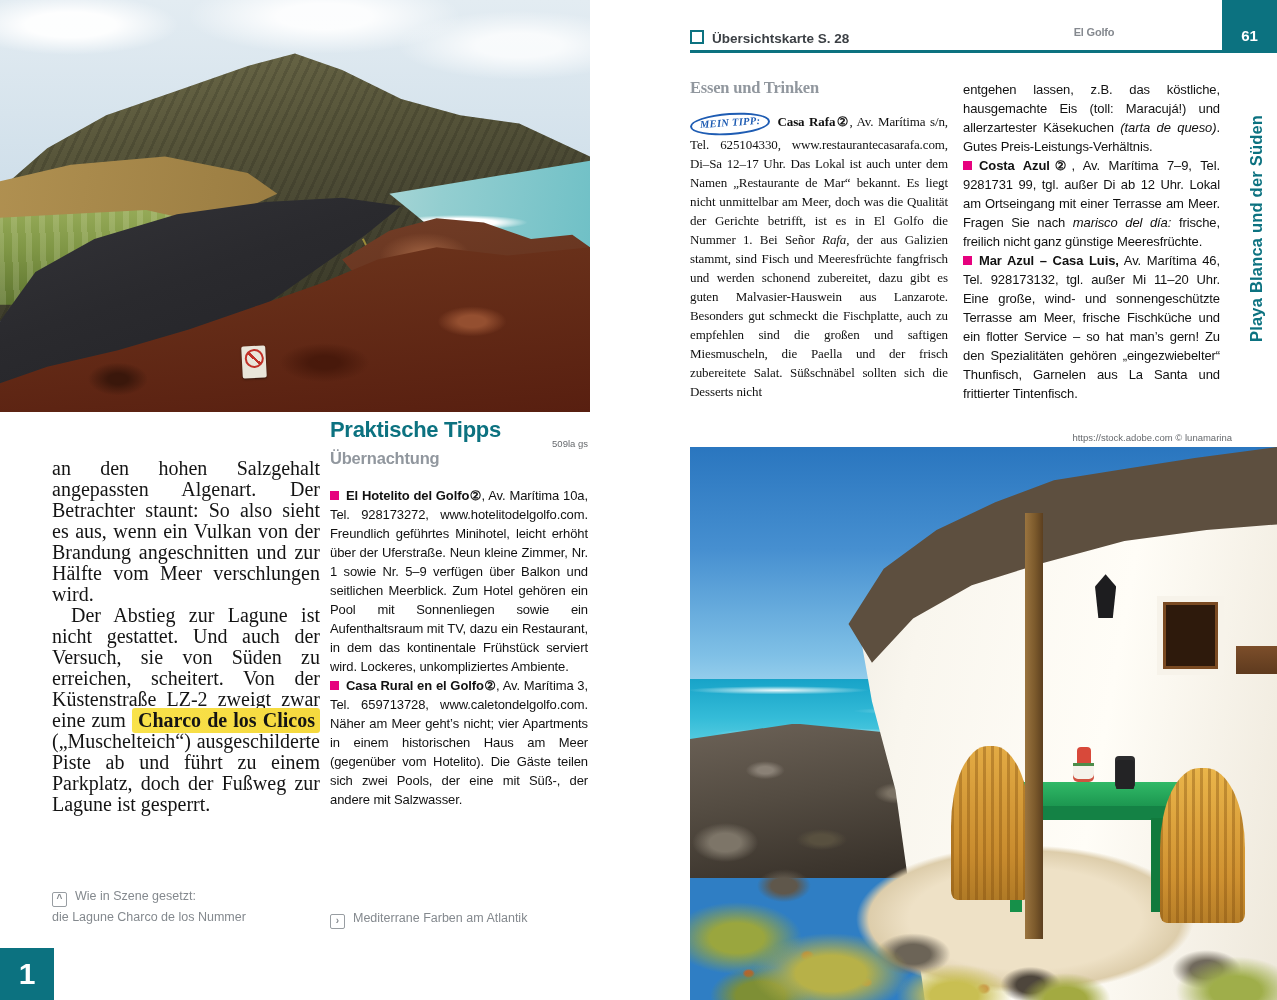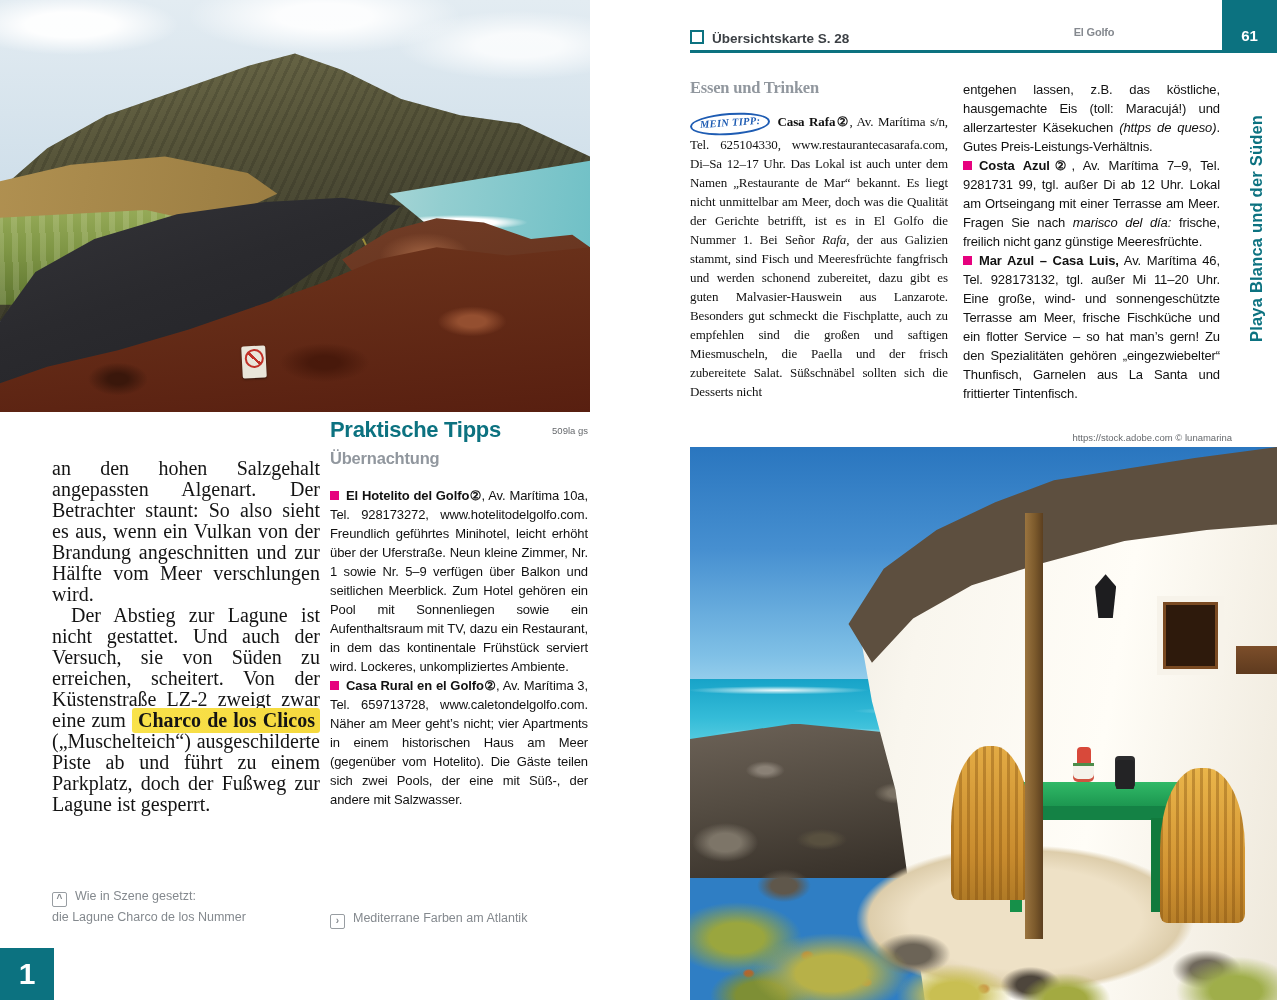--- a/index.html
+++ b/index.html
@@ -36,21 +36,21 @@
   .stamp{display:inline-block;border:2px solid #1e5cb3;border-radius:50%;color:#1e5cb3;font-style:italic;font-weight:bold;
          font-size:10.5px;line-height:1;padding:3px 8px 4px 8px;margin-right:7px;transform:rotate(-4deg);letter-spacing:.3px;}
 
   
   .cap{color:#84898e;font-size:12.5px;line-height:21px;}
   .cap-left{left:52px;top:886px;width:265px;}
   .cap-mid{left:330px;top:908px;width:258px;}
   .capico{display:inline-block;width:13px;height:13px;border:1.5px solid #989da2;border-radius:2px;margin-right:8px;
           text-align:center;line-height:12px;font-size:10px;font-weight:bold;color:#84898e;vertical-align:-2px;}
   .credit{font-size:9.5px;color:#66696d;}
-  .credit-top{left:420px;top:425px;width:168px;text-align:right;}
+  .credit-top{left:420px;top:438px;width:168px;text-align:right;}
   .credit-bot{left:990px;top:432px;width:242px;text-align:right;}
   .chapterbox{left:0;top:948px;width:54px;height:52px;background:#0c7280;color:#fff;font-weight:bold;font-size:30px;
               display:flex;align-items:center;justify-content:center;}
 
   
   .photo-top{left:0;top:0;width:590px;height:412px;overflow:hidden;background:#cfdfe9;}
   .photo-top>div{position:absolute;inset:0;}
   .pt-sky{background:
       radial-gradient(150px 42px at 12% 6%, rgba(255,255,255,.95) 30%, transparent 72%),
       radial-gradient(190px 52px at 55% 4%, rgba(255,255,255,.9) 25%, transparent 72%),
@@ -214,21 +214,21 @@
 <div class="abs sidebar-vert">Playa Blanca und der Süden</div>
 
 <div class="abs rcol1 sanscol">
   <h3 class="h-gray eat">Essen und Trinken</h3>
   <p>
     <span class="stamp">MEIN TIPP:</span><b>Casa Rafa②</b><span>, Av. Marítima s/n, Tel. 625104330, www.restaurantecasarafa.com, Di–Sa 12–17 Uhr. Das Lokal ist auch unter dem Namen „Restaurante de Mar“ bekannt. Es liegt nicht unmittelbar am Meer, doch was die Qualität der Gerichte betrifft, ist es in El Golfo die Nummer 1. Bei Señor </span><i>Rafa</i><span>, der aus Galizien stammt, sind Fisch und Meeresfrüchte fangfrisch und werden schonend zubereitet, dazu gibt es guten Malvasier-Hauswein aus Lanzarote. Besonders gut schmeckt die Fischplatte, auch zu empfehlen sind die großen und saftigen Miesmuscheln, die Paella und der frisch zubereitete Salat. Süßschnäbel sollten sich die Desserts nicht</span>
   </p>
 </div>
 
 <div class="abs rcol2 sanscol">
-  <p><span>entgehen lassen, z.B. das köstliche, hausgemachte Eis (toll: Maracujá!) und allerzartester Käsekuchen </span><i>(https de queso)</i><span>. Gutes Preis-Leistungs-Verhältnis.</span></p>
+  <p><span>entgehen lassen, z.B. das köstliche, hausgemachte Eis (toll: Maracujá!) und allerzartester Käsekuchen </span><i>(tarta de queso)</i><span>. Gutes Preis-Leistungs-Verhältnis.</span></p>
   <p><span class="bullet"></span><b>Costa Azul②</b><span>, Av. Marítima 7–9, Tel. 9281731 99, tgl. außer Di ab 12 Uhr. Lokal am Ortseingang mit einer Terrasse am Meer. Fragen Sie nach </span><i>marisco del día:</i><span> frische, freilich nicht ganz günstige Meeresfrüchte.</span></p>
   <p><span class="bullet"></span><b>Mar Azul – Casa Luis,</b><span> Av. Marítima 46, Tel. 928173132, tgl. außer Mi 11–20 Uhr. Eine große, wind- und sonnengeschützte Terrasse am Meer, frische Fischküche und ein flotter Service – so hat man’s gern! Zu den Spezialitäten gehören „eingezwiebelter“ Thunfisch, Garnelen aus La Santa und frittierter Tintenfisch.</span></p>
 </div>
 
 <div class="abs credit credit-bot">https://stock.adobe.com © lunamarina</div>
 <div class="abs photo-bot">
   <div class="pb-sky"></div>
   <div class="pb-sea"></div>
   <div class="pb-beach"></div>
   <div class="pb-house"></div>

